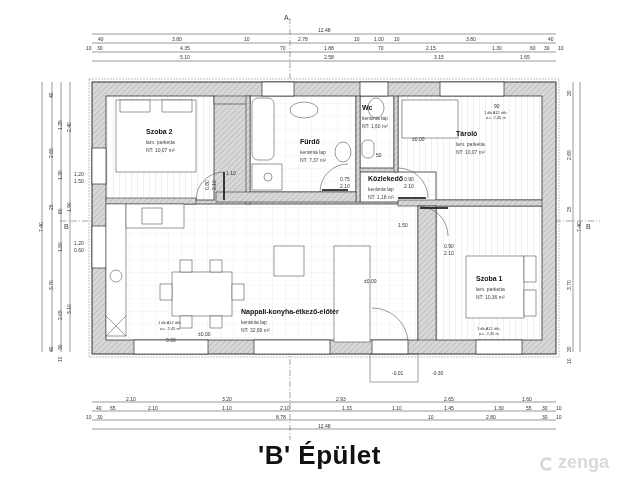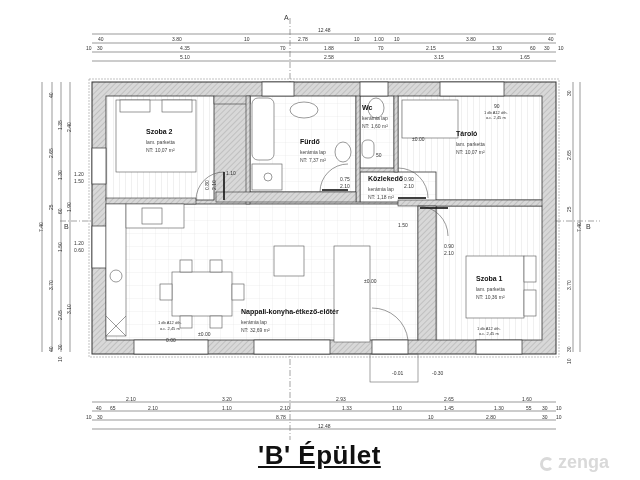--- a/index.html
+++ b/index.html
@@ -2,21 +2,21 @@
 <html><head>
 <meta charset="utf-8">
 <style>
   html,body{margin:0;padding:0;background:#ffffff;}
   body{width:640px;height:480px;position:relative;overflow:hidden;font-family:"Liberation Sans",sans-serif;color:#222;}
   .plan{position:absolute;left:0;top:0;width:640px;height:480px;}
   .room-title{position:absolute;font-size:7px;font-weight:bold;color:#111;}
   .room-sub{position:absolute;font-size:5px;color:#444;line-height:8px;}
   .dim{position:absolute;font-size:5px;color:#333;white-space:nowrap;}
   .vdim{position:absolute;font-size:5px;color:#333;white-space:nowrap;transform:rotate(-90deg);transform-origin:left top;}
-  .caption{position:absolute;left:258px;top:440px;font-size:26px;font-weight:bold;color:#111;letter-spacing:0.5px;text-decoration:underline;}
+  .caption{position:absolute;left:258px;top:440px;font-size:26px;font-weight:bold;color:#111;letter-spacing:0.5px;}
   .watermark{position:absolute;left:540px;top:452px;font-size:18px;font-weight:bold;color:#d9d9d9;}
   .wm-icon{display:inline-block;width:14px;height:14px;border:3px solid #d9d9d9;border-radius:50%;border-right-color:transparent;vertical-align:-3px;margin-right:4px;box-sizing:border-box;}
   .level{position:absolute;font-size:5px;color:#333;}
   .section-mark{position:absolute;font-size:7px;color:#333;}
 </style>
 </head>
 <body>
 
 <svg class="plan" width="640" height="480" viewBox="0 0 640 480" xmlns="http://www.w3.org/2000/svg">
   <defs>

